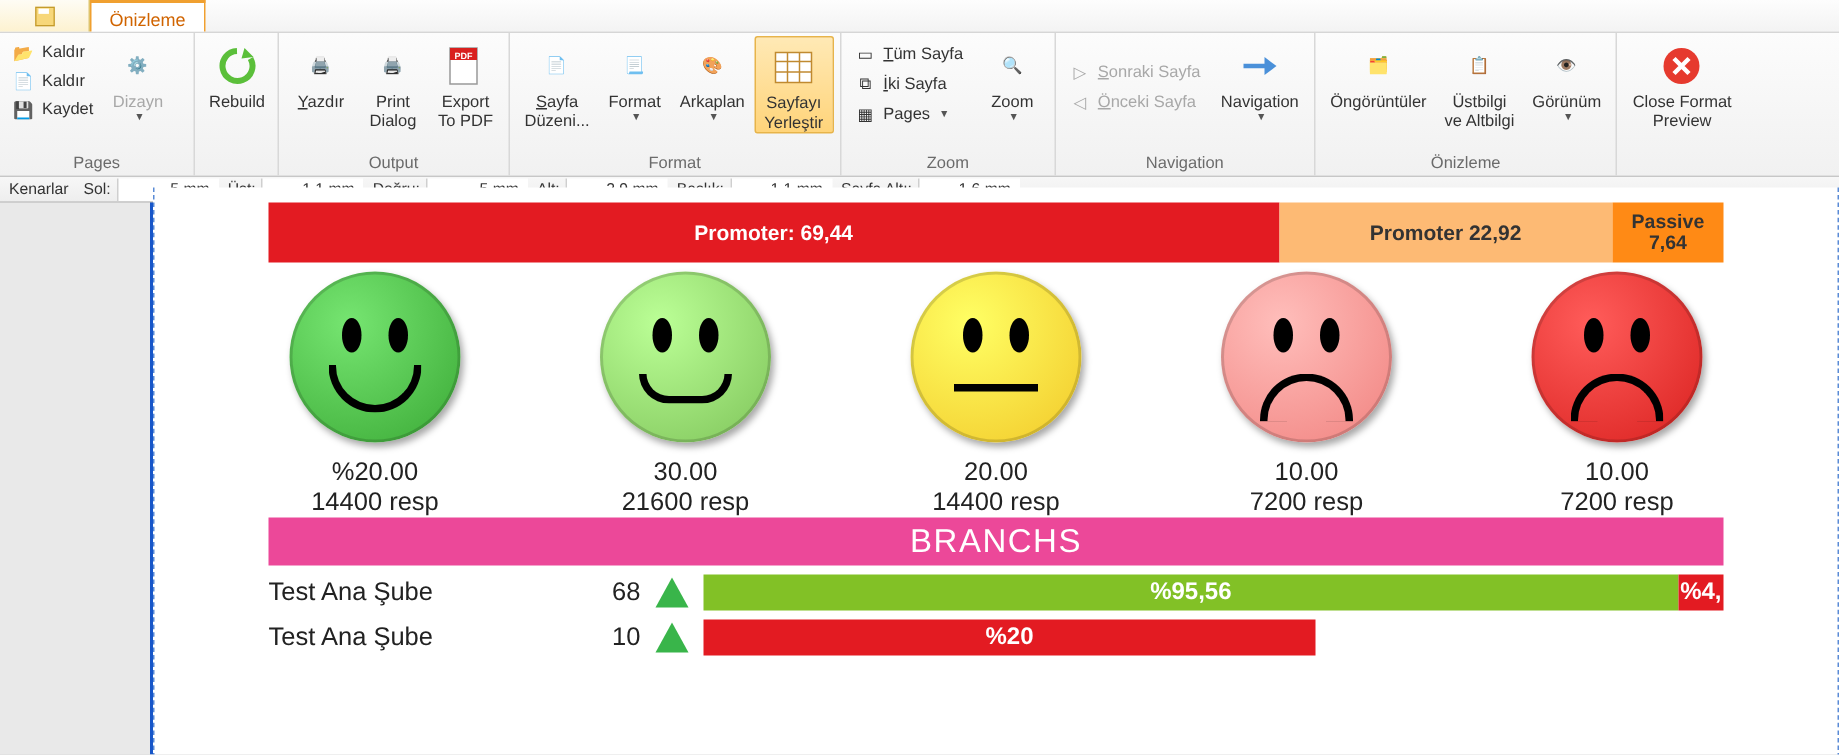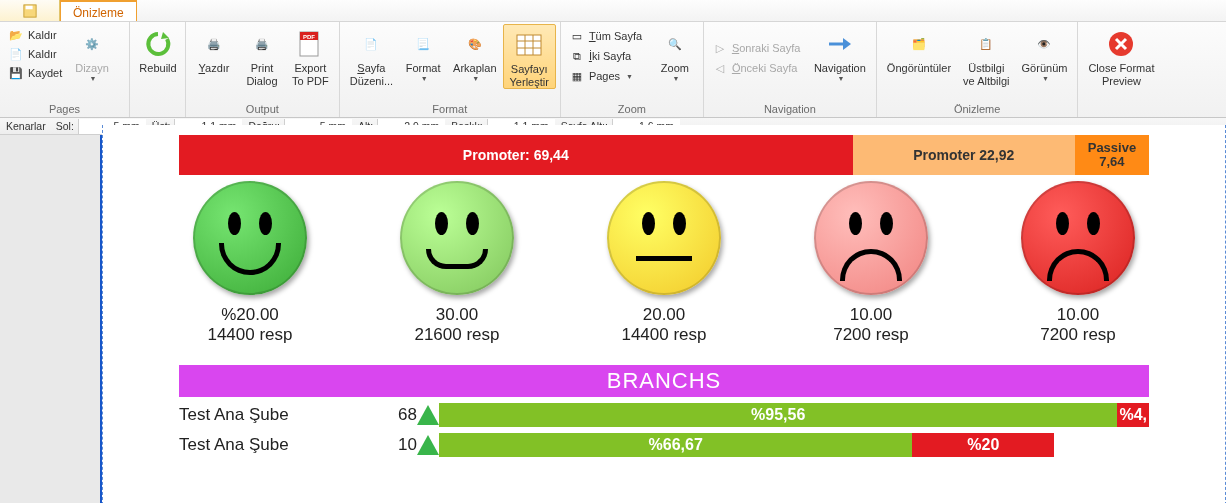--- a/index.html
+++ b/index.html
@@ -43,22 +43,22 @@
 .faces { display:flex; justify-content:space-between; margin: 6px 14px 0; }
 .facecol { display:flex; flex-direction:column; align-items:center; font-size:17px; color:#222; }
 .face { width:114px; height:114px; border-radius:50%; position:relative; box-shadow: 2px 3px 5px rgba(0,0,0,.35), inset 0 0 0 2px rgba(0,0,0,.15); margin-bottom:10px; }
 .eye { position:absolute; width:13px; height:23px; background:#000; border-radius:50%; top:31px; }
 .eye.l { left:35px; } .eye.r { right:35px; }
 .mouth { position:absolute; left:50%; transform:translateX(-50%); }
 .smile { width:62px; height:32px; border:5px solid #000; border-top:none; border-radius:0 0 62px 62px; top:62px; }
 .slight { width:62px; height:20px; border:5px solid #000; border-top:none; border-radius:0 0 60px 60px; top:68px; }
 .flat { width:56px; height:5px; background:#000; top:75px; }
 .frown { width:62px; height:32px; border:5px solid #000; border-bottom:none; border-radius:62px 62px 0 0; top:68px; }
-.bhead { background:#d946ef; color:#fff; text-align:center; font-size:22px; letter-spacing:1px; padding:3px 0; margin-top:20px; }
-.brow { display:flex; align-items:center; font-size:17px; color:#222; margin-top:6px; }
+.bhead { background:#ec4899; color:#fff; text-align:center; font-size:22px; letter-spacing:1px; padding:3px 0; }
+.brow { display:flex; align-items:center; gap:10px; font-size:17px; color:#222; margin-top:6px; }
 .brow .name { width:196px; }
 .brow .num { width:42px; text-align:right; }
 .tri { width:0; height:0; border-left:11px solid transparent; border-right:11px solid transparent; border-bottom:20px solid #39b54a; }
 .bbar { flex:1; display:flex; height:24px; color:#fff; font-size:16px; font-weight:600; }
 .bbar .p { display:flex; align-items:center; justify-content:center; }
 .bbar .g { background:#82c126; }
 .bbar .r { background:#e31b22; }
 .bbar .o { background:#ff8a15;margin-top:39px; }
 u { text-decoration: underline; }
 </style>
@@ -347,21 +347,20 @@
             <div class="bbar">
               <div class="p g" style="flex: 95.56 1 0%;">%95,56</div>
               <div class="p r" style="flex: 4.44 1 0%;">%4,</div>
             </div>
           </div>
           <div class="brow">
             <div class="name">Test Ana Şube</div>
             <div class="num">10</div>
             <div class="tri"></div>
             <div class="bbar">
-              <div class="p g" style="flex: 66.67 1 0%;">%66,67</div>
               <div class="p r" style="flex: 20 1 0%;">%20</div>
               <div class="p o" style="flex: 13.33 1 0%;">%13,33</div>
             </div>
           </div>
         </div>
     </div>
   </div>
 </div>
 
 </body></html>

